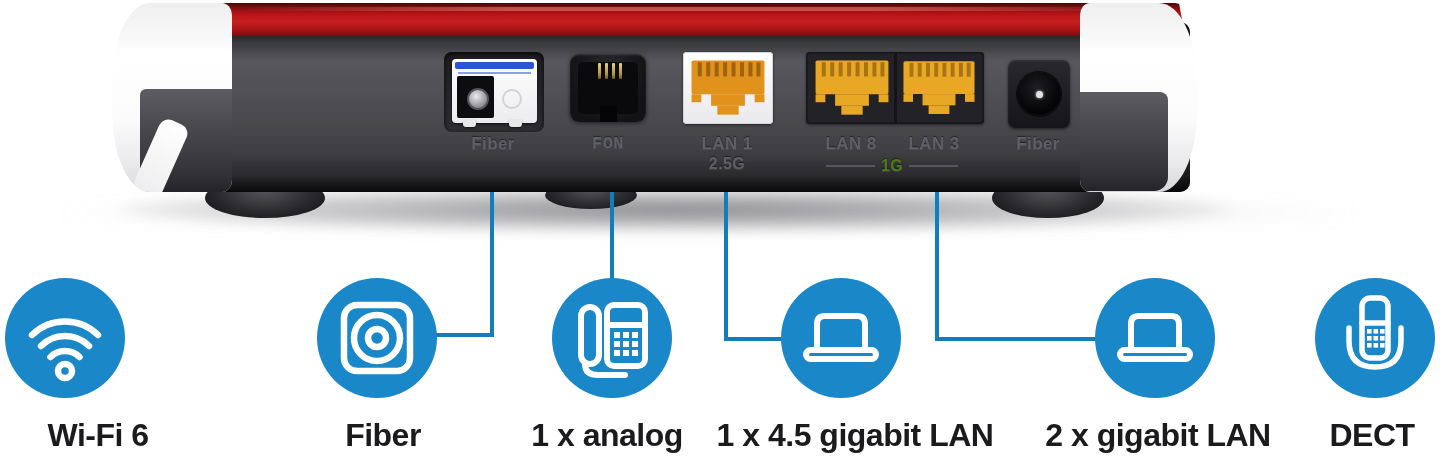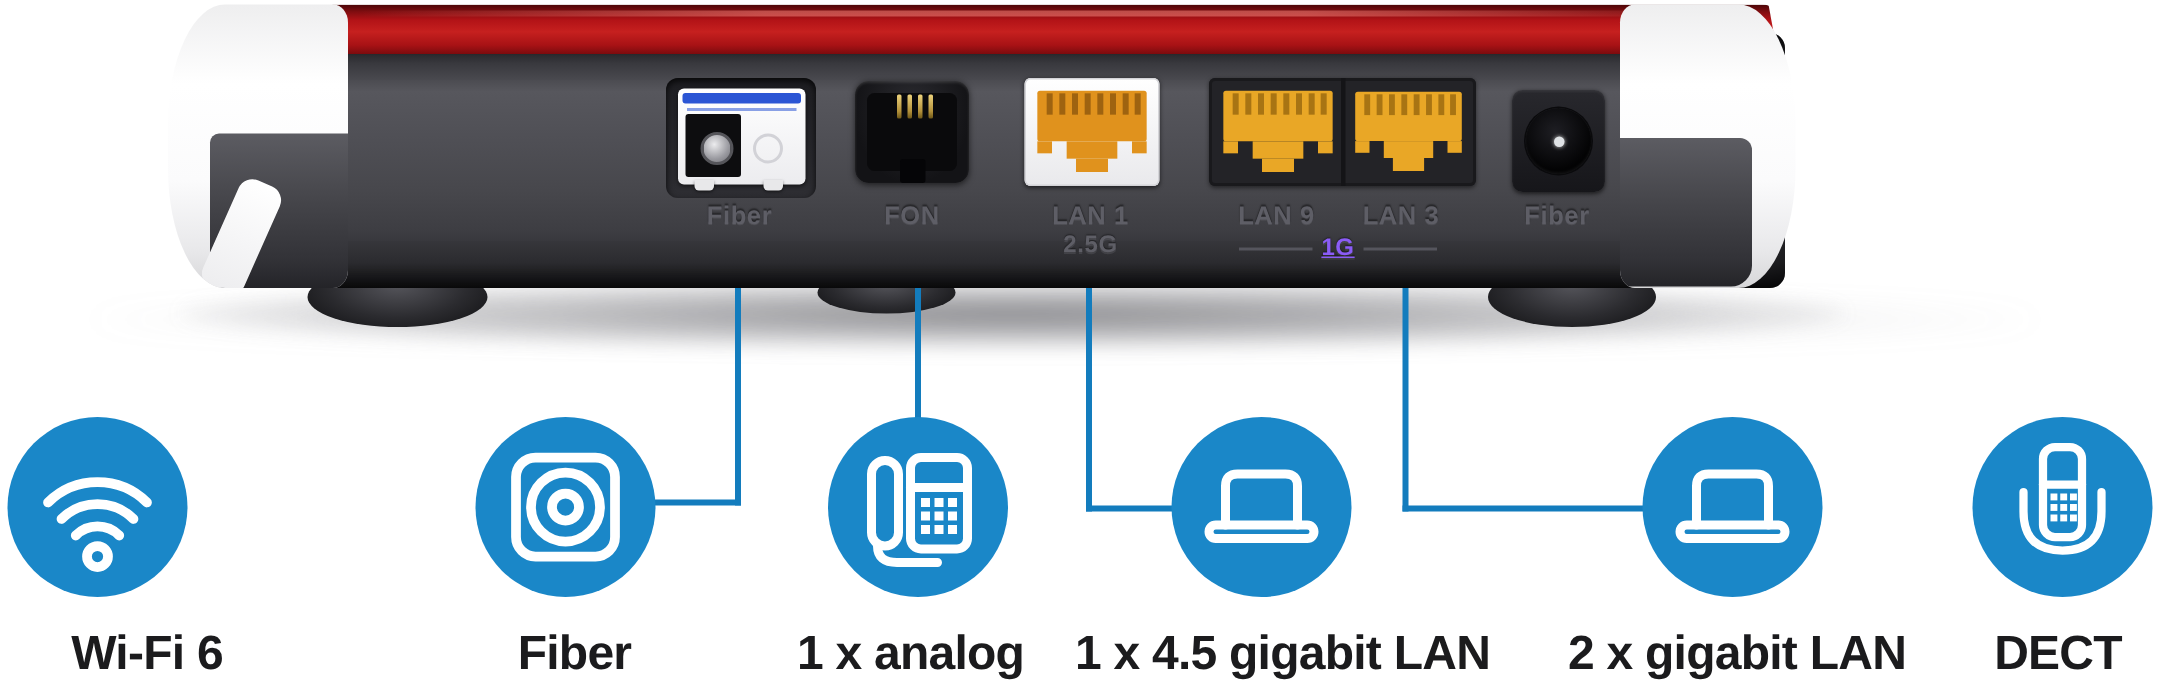--- a/index.html
+++ b/index.html
@@ -79,22 +79,22 @@
     background:radial-gradient(circle at 45% 36%, #1e1e23, #030304 68%);box-shadow:0 0 0 1px #0a0a0c, inset 0 -1px 2px rgba(255,255,255,.06);}
   .power-pin{left:1036px;top:91px;width:7px;height:7px;border-radius:50%;background:#dfe2e5;box-shadow:0 0 3px rgba(255,255,255,.8);}
 
   
   .plabel{position:absolute;z-index:6;width:120px;text-align:center;
     font-weight:700;font-size:17px;letter-spacing:.4px;color:#5e5e66;white-space:nowrap;
     text-shadow:0 -1px 1px rgba(0,0,0,.45), 0 1px 0 rgba(150,150,158,.18);}
   .plabel.small{font-size:16px;}
   .lan-group{left:826px;top:157px;width:132px;display:flex;align-items:center;gap:6px;}
   .lan-group .dash{flex:1;height:2px;background:#55555d;}
-  .lan-group span{font-weight:700;font-size:16px;color:#8b5cf6;
-    text-shadow:0 -1px 1px rgba(0,0,0,.45), 0 1px 0 rgba(150,150,158,.18);text-decoration:underline;}
+  .lan-group span{font-weight:700;font-size:16px;color:#4d7c0f;
+    text-shadow:0 -1px 1px rgba(0,0,0,.45), 0 1px 0 rgba(150,150,158,.18);}
 
   
   .feature-circle{top:278px;width:120px;height:120px;border-radius:50%;background:#1a87c8;z-index:2;}
   .feature-circle svg{position:absolute;left:0;top:0;}
   .feature-label{position:absolute;top:417px;transform:translateX(-50%);white-space:nowrap;
     font-weight:700;font-size:32px;letter-spacing:-.5px;color:#1b1b1d;z-index:2;}
 </style>
 </head>
 <body>
 
@@ -201,24 +201,24 @@
         <rect x="77" y="4" width="4.5" height="16"></rect>
     </g>
   </svg>
   <div class="abs z5 lan-divider"></div>
 
   <div class="abs z5 power-port"></div>
   <div class="abs z5 power-jack"></div>
   <div class="abs z5 power-pin"></div>
 
   <div class="plabel" style="left:433px;top:134px;">Fiber</div>
-  <div class="plabel" style="left:548px;top:134px;">FON</div>
+  <div class="plabel" style="left:548px;top:134px;font-family:Liberation Mono, monospace;">FON</div>
   <div class="plabel" style="left:667px;top:134px;">LAN 1</div>
   <div class="plabel small" style="left:667px;top:155px;">2.5G</div>
-  <div class="plabel" style="left:791px;top:134px;">LAN 9</div>
+  <div class="plabel" style="left:791px;top:134px;">LAN 8</div>
   <div class="plabel" style="left:874px;top:134px;">LAN 3</div>
   <div class="plabel lan-group" style="z-index:6;">
     <i class="dash"></i>
       <span>1G</span>
       <i class="dash"></i>
   </div>
   <div class="plabel" style="left:978px;top:134px;">Fiber</div>
 
   <div class="abs feature-circle" style="left:5px;">
     <svg width="120" height="120" viewBox="0 0 120 120" fill="none" stroke="#fff" stroke-width="6.5" stroke-linecap="round">

